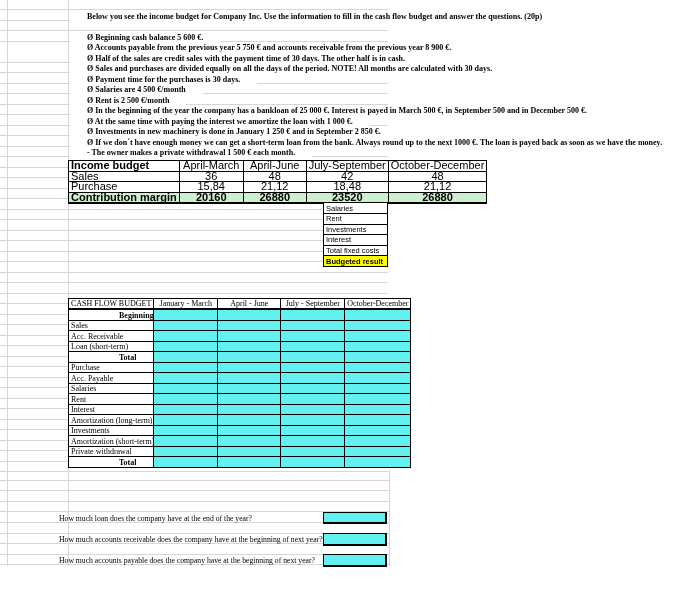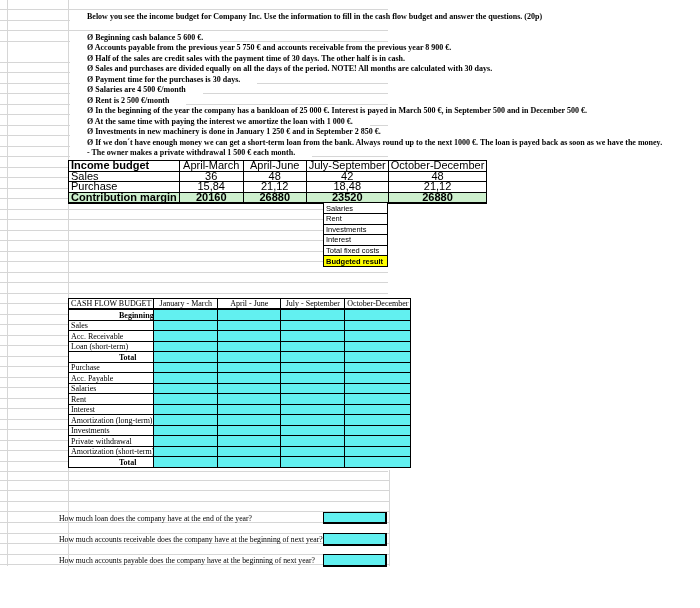--- a/index.html
+++ b/index.html
@@ -240,30 +240,30 @@
             <td class="lab cfl">
               <span class="ov ">Investments</span>
             </td>
             <td class="fill"></td>
             <td class="fill"></td>
             <td class="fill"></td>
             <td class="fill"></td>
           </tr>
           <tr>
             <td class="lab cfl">
+              <span class="ov ">Amortization (short-term)</span>
+            </td>
+            <td class="fill"></td>
+            <td class="fill"></td>
+            <td class="fill"></td>
+            <td class="fill"></td>
+          </tr>
+          <tr>
+            <td class="lab cfl">
               <span class="ov ">Private withdrawal</span>
-            </td>
-            <td class="fill"></td>
-            <td class="fill"></td>
-            <td class="fill"></td>
-            <td class="fill"></td>
-          </tr>
-          <tr>
-            <td class="lab cfl">
-              <span class="ov ">Amortization (short-term)</span>
             </td>
             <td class="fill"></td>
             <td class="fill"></td>
             <td class="fill"></td>
             <td class="fill"></td>
           </tr>
           <tr>
             <td class="lab cfl">
               <span class="ov b">Total</span>
             </td>

